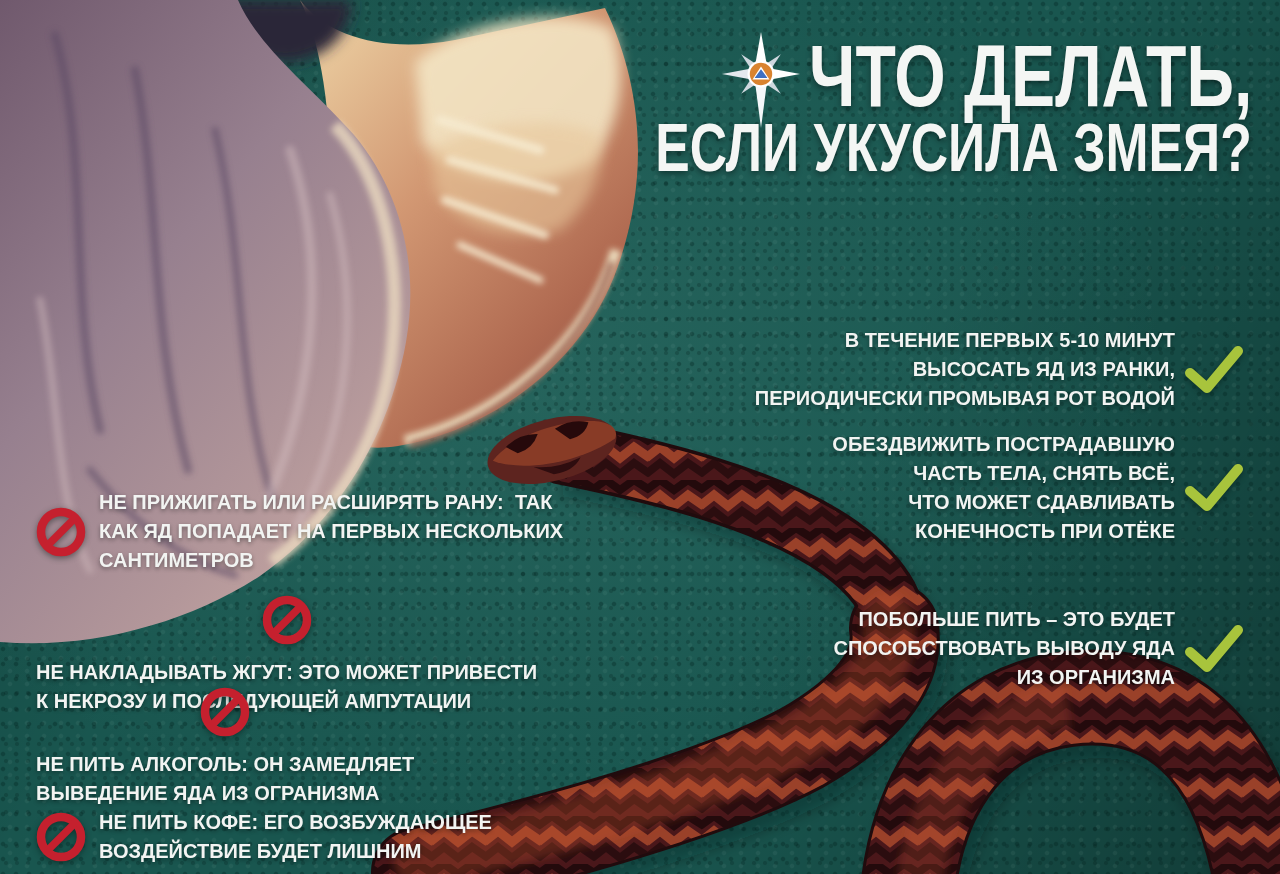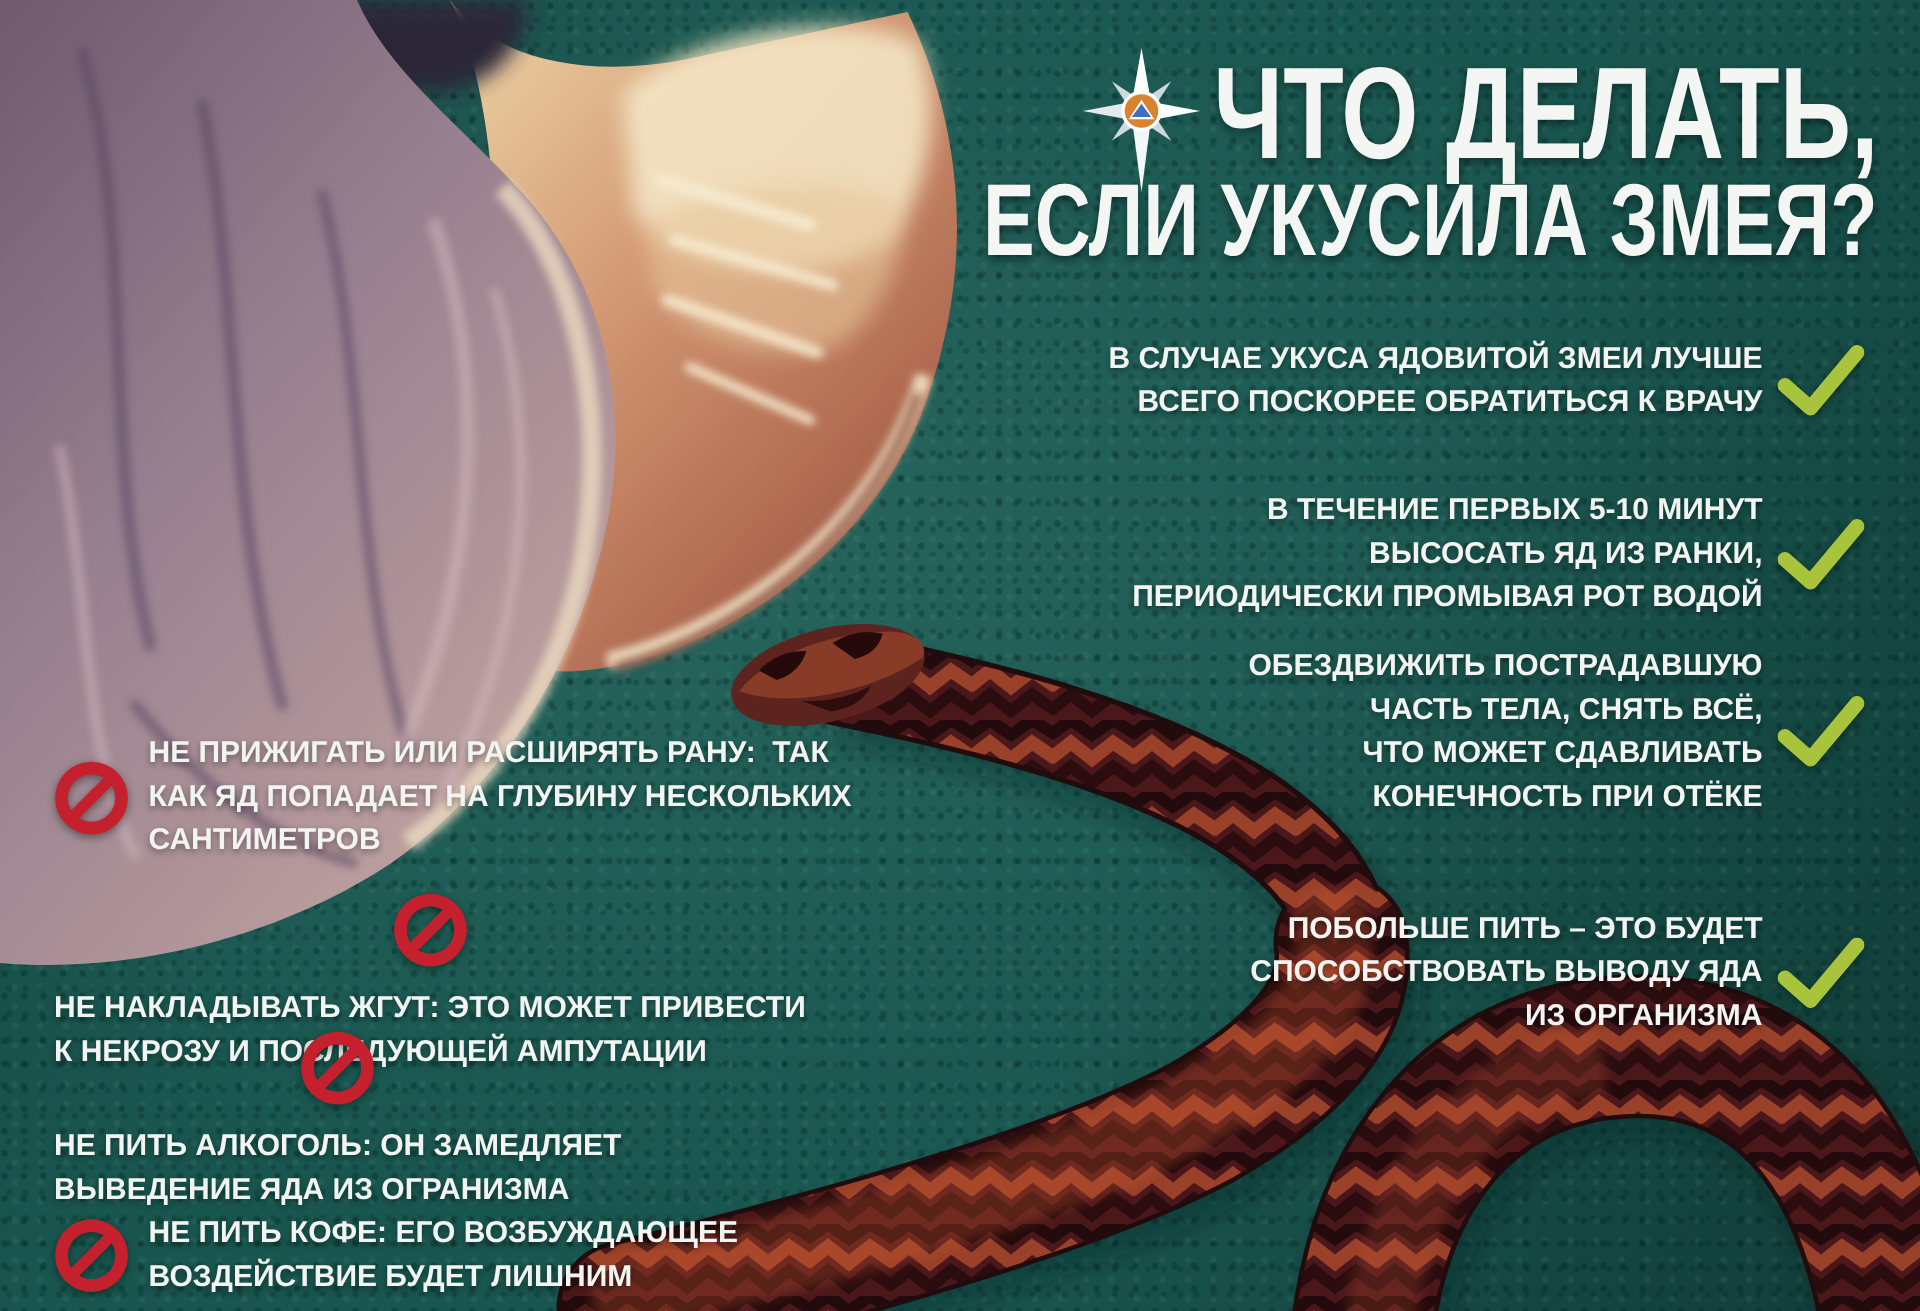--- a/index.html
+++ b/index.html
@@ -175,29 +175,20 @@
       <polygon points="45,36.5 53.5,49.5 36.5,49.5" fill="#ffffff"></polygon>
       <polygon points="45,39.2 51.4,48 38.6,48" fill="#3d6fc2"></polygon>
     </svg>
   </div>
 
   <div class="header">
     <div class="title-line1">ЧТО ДЕЛАТЬ,</div>
     <div class="title-line2">ЕСЛИ УКУСИЛА ЗМЕЯ?</div>
   </div>
 
-  <div class="advice-item do-item do-1">
-    <div class="txt">В СЛУЧАЕ УКУСА ЯДОВИТОЙ ЗМЕИ ЛУЧШЕ
-ВСЕГО ПОСКОРЕЕ ОБРАТИТЬСЯ К ВРАЧУ</div>
-    <span class="check-icon">
-      <svg width="58" height="48" viewBox="0 0 58 48">
-          <path d="M5,27 L22,42 L53,5" fill="none" stroke="#a8c43c" stroke-width="10" stroke-linecap="round" stroke-linejoin="round"></path>
-        </svg>
-    </span>
-  </div>
   <div class="advice-item do-item do-2">
     <div class="txt">В ТЕЧЕНИЕ ПЕРВЫХ 5-10 МИНУТ
 ВЫСОСАТЬ ЯД ИЗ РАНКИ,
 ПЕРИОДИЧЕСКИ ПРОМЫВАЯ РОТ ВОДОЙ</div>
     <span class="check-icon">
       <svg width="58" height="48" viewBox="0 0 58 48">
           <path d="M5,27 L22,42 L53,5" fill="none" stroke="#a8c43c" stroke-width="10" stroke-linecap="round" stroke-linejoin="round"></path>
         </svg>
     </span>
   </div>
@@ -224,21 +215,21 @@
   </div>
 
   <div class="advice-item dont-item dont-1">
     <span class="no-icon">
       <svg width="50" height="50" viewBox="0 0 50 50">
           <circle cx="25" cy="25" r="20" fill="none" stroke="#c5202e" stroke-width="8.5"></circle>
           <line x1="11.5" y1="38.5" x2="38.5" y2="11.5" stroke="#c5202e" stroke-width="7.5"></line>
         </svg>
     </span>
     <div class="txt">НЕ ПРИЖИГАТЬ ИЛИ РАСШИРЯТЬ РАНУ:  ТАК
-КАК ЯД ПОПАДАЕТ НА ГЛУБИНУ НЕСКОЛЬКИХ
+КАК ЯД ПОПАДАЕТ НА ПЕРВЫХ НЕСКОЛЬКИХ
 САНТИМЕТРОВ</div>
   </div>
   <div class="advice-item dont-item dont-2">
     <span class="no-icon">
       <svg width="50" height="50" viewBox="0 0 50 50">
           <circle cx="25" cy="25" r="20" fill="none" stroke="#c5202e" stroke-width="8.5"></circle>
           <line x1="11.5" y1="38.5" x2="38.5" y2="11.5" stroke="#c5202e" stroke-width="7.5"></line>
         </svg>
     </span>
     <div class="txt">НЕ НАКЛАДЫВАТЬ ЖГУТ: ЭТО МОЖЕТ ПРИВЕСТИ

